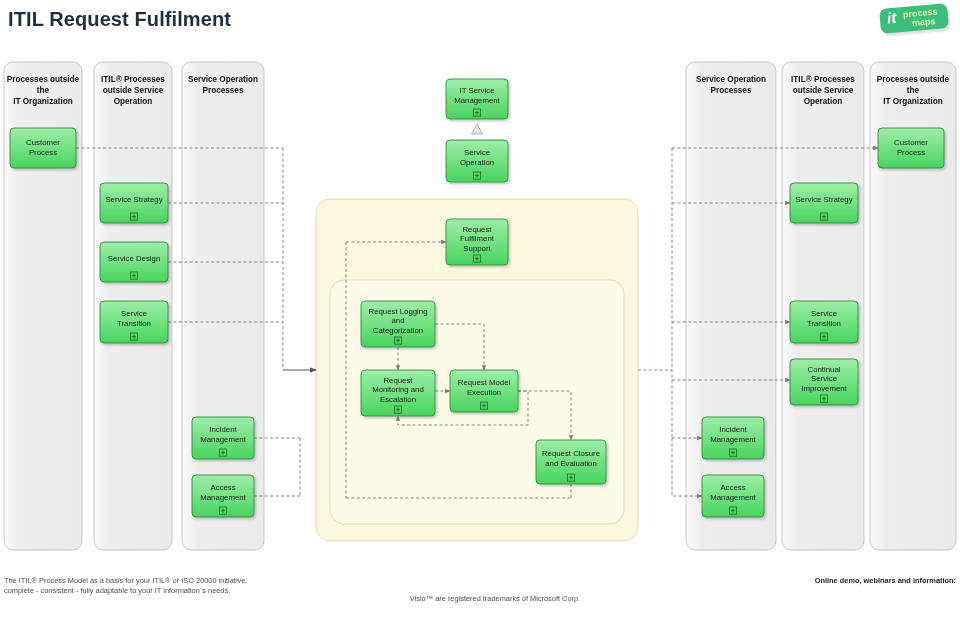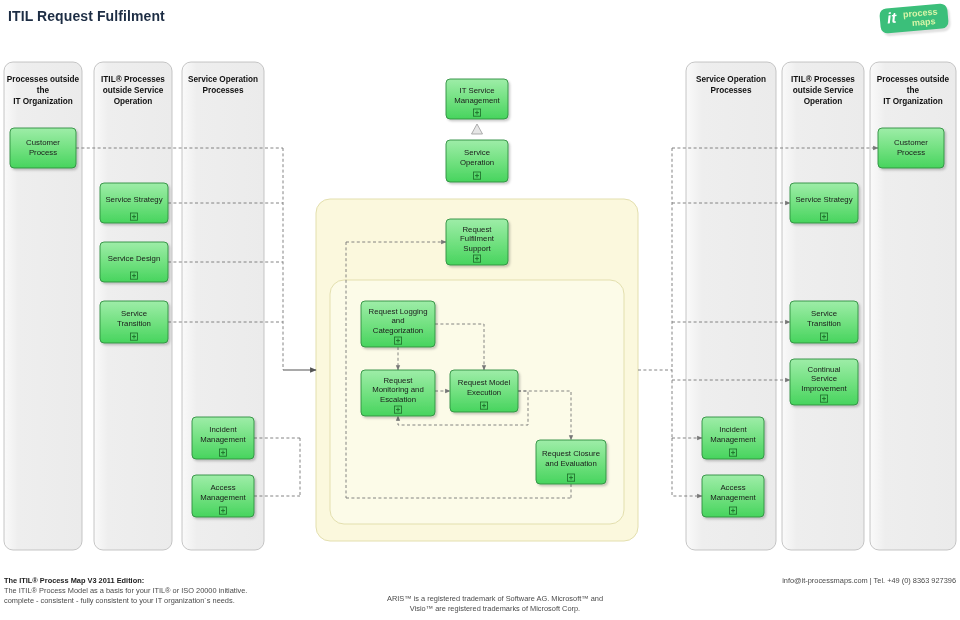--- a/index.html
+++ b/index.html
@@ -14,21 +14,21 @@
     overflow: hidden;
     font-family: "Liberation Sans", sans-serif;
     color: #333333;
   }
 
   
   #page-title {
     position: absolute;
     left: 8px;
     top: 8px;
-    font-size: 14px;
+    font-size: 20px;
     font-weight: bold;
     color: #1d2d44;
     letter-spacing: 0.1px;
   }
 
   
   #logo {
     position: absolute;
     left: 880px;
     top: 4px;
@@ -341,23 +341,21 @@
       </g>
       <g>
         <rect x="878" y="128" width="66" height="40" rx="4" ry="4" fill="url(#gradNode)" stroke="#2f8f3f" stroke-width="0.9" filter="url(#nodeShadow)"></rect>
         <text x="911" y="143.4" class="node-label">Customer</text>
         <text x="911" y="152.8" class="node-label">Process</text>
       </g>
     </g>
 </svg>
 
 <div class="footer-block" id="footer-left">
-    <div class="f-strong">The ITIL® Process Map V3 2011 Edition:</div>
     <div>The ITIL® Process Model as a basis for your ITIL® or ISO 20000 initiative.</div>
-    <div>complete - consistent - fully consistent to your IT organization´s needs.</div>
+    <div>complete - consistent - fully adaptable to your IT information´s needs.</div>
   </div>
 <div class="footer-block" id="footer-mid">
-    <div>ARIS™ is a  registered trademark of Software AG. Microsoft™ and</div>
     <div>Visio™ are registered trademarks of Microsoft Corp.</div>
   </div>
 <div class="footer-block" id="footer-right">
-    <div>info@it-processmaps.com | Tel. +49 (0) 8363 927396</div>
+    <div class="f-strong">Online demo, webinars and information:</div>
   </div>
 
 </body></html>

